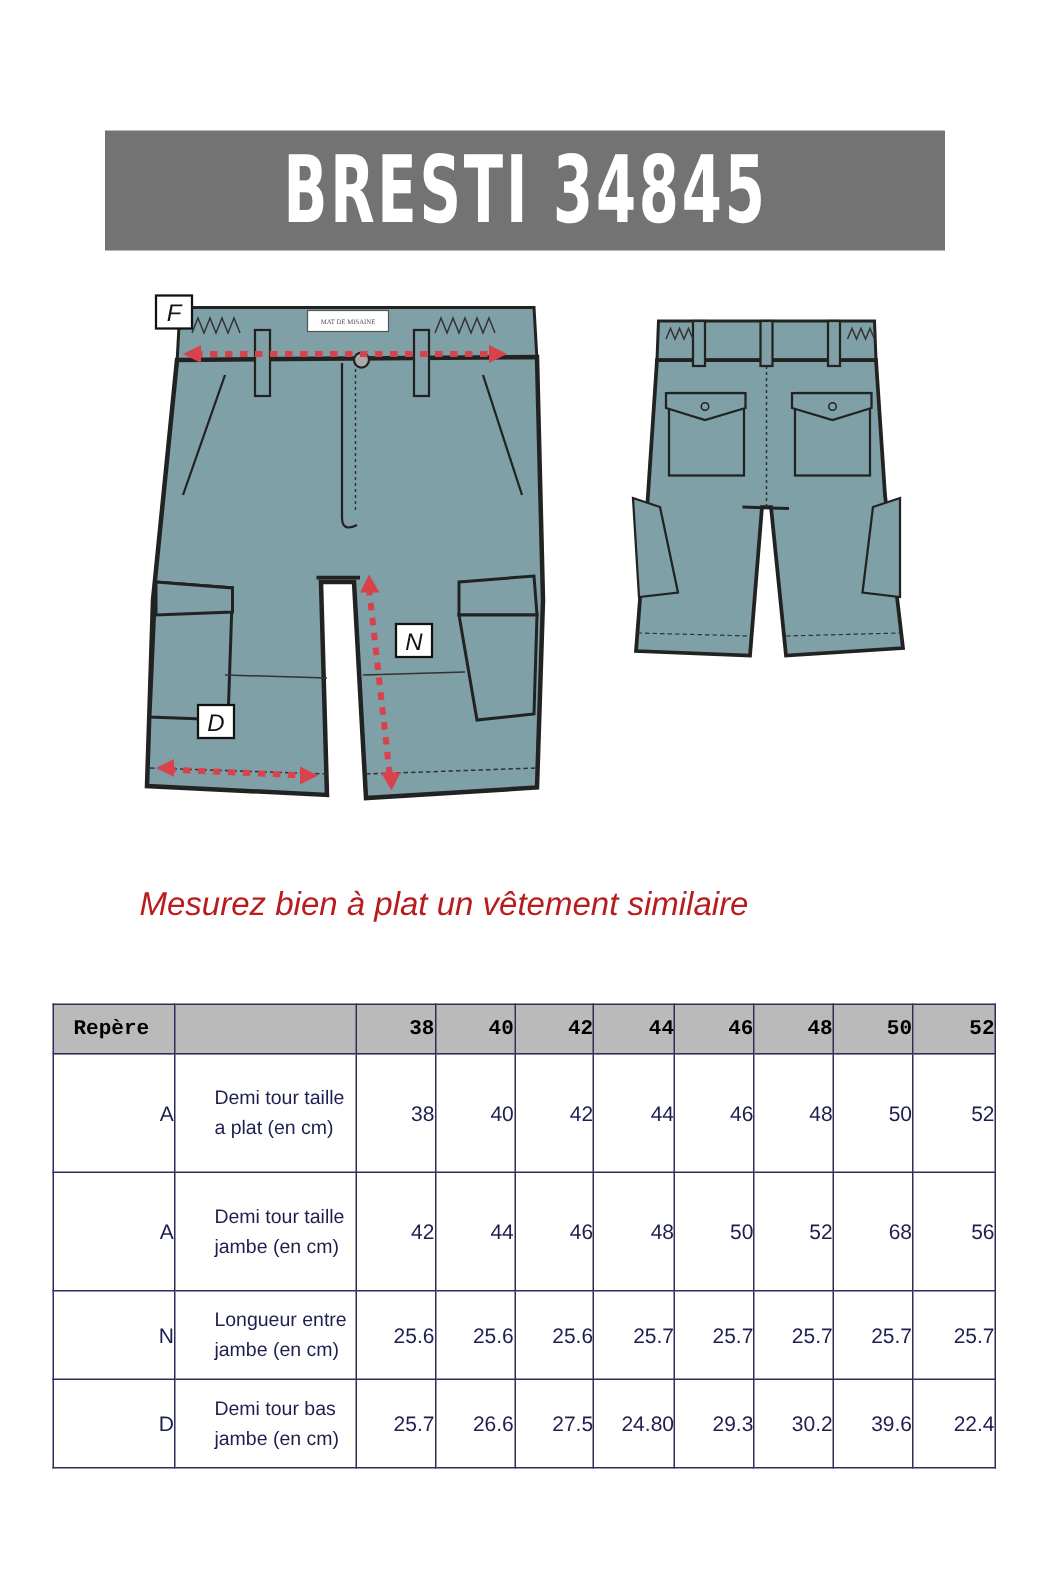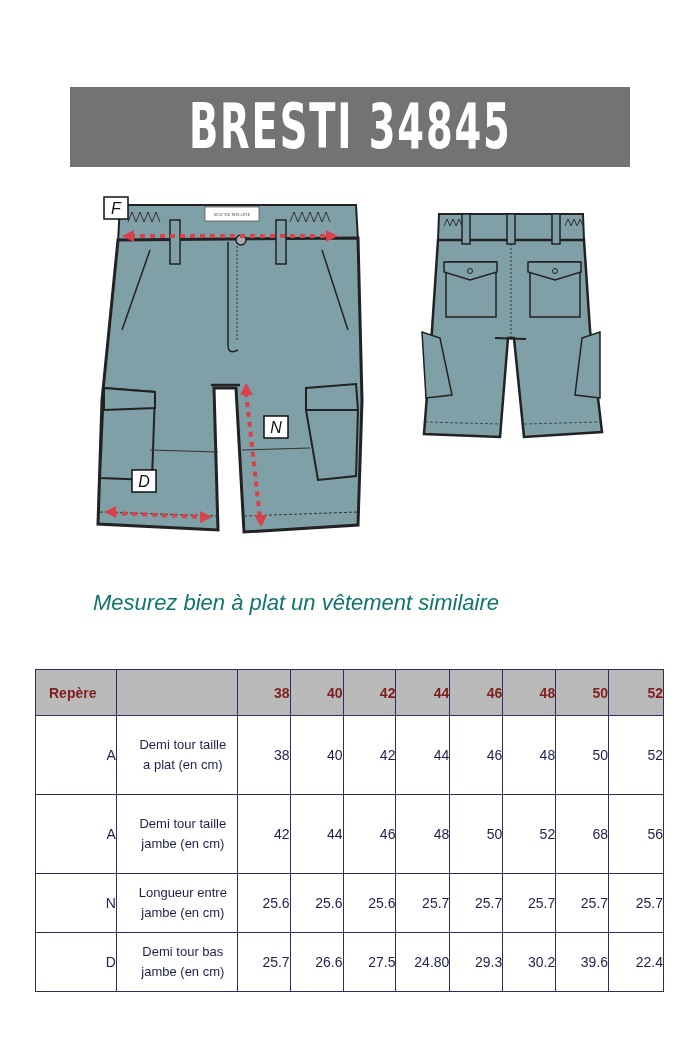--- a/index.html
+++ b/index.html
@@ -14,35 +14,35 @@
     color: #ffffff; font-family: "DejaVu Sans", sans-serif; font-weight: bold;
     font-size: 62px; letter-spacing: 3px; transform: scaleX(0.62); white-space: nowrap;
     line-height: 1;
   }
 
   .illustration { position: absolute; left: 90px; top: 190px; width: 530px; height: 350px; }
   .illustration svg { display: block; }
 
   .instructions {
     position: absolute; left: 0; top: 590px; width: 592px; text-align: center;
-    font-style: italic; font-size: 22px; line-height: 26px; color: #0f766e;
+    font-style: italic; font-size: 22px; line-height: 26px; color: #b91c1c;
   }
 
   .size-table {
     position: absolute; left: 35px; top: 669px; width: 629px;
     border-collapse: collapse; font-size: 14px; color: #1d1f4f;
   }
   .size-table th, .size-table td {
     border: 1.5px solid #2b2d5a; text-align: right; vertical-align: middle;
   }
   .size-table thead th {
-    background: #bababa; color: #7f1d1d; font-weight: bold; height: 46px; font-size: 14px;
+    background: #bababa; color: #000000; font-weight: bold; height: 33px; font-size: 14px; font-family: Liberation Mono, monospace;
   }
   .size-table thead th.first { text-align: left; padding-left: 13px; }
-  .size-table td.desc { text-align: center; padding-left: 12px; font-size: 13px; line-height: 20px; }
+  .size-table td.desc { text-align: left; padding-left: 26px; font-size: 13px; line-height: 20px; }
   .size-table tr.tall td { height: 79px; }
   .size-table tr.short td { height: 59px; }
 </style>
 </head>
 <body>
 
 <div class="title-banner">
   <span class="title-text">BRESTI 34845</span>
 </div>
 

